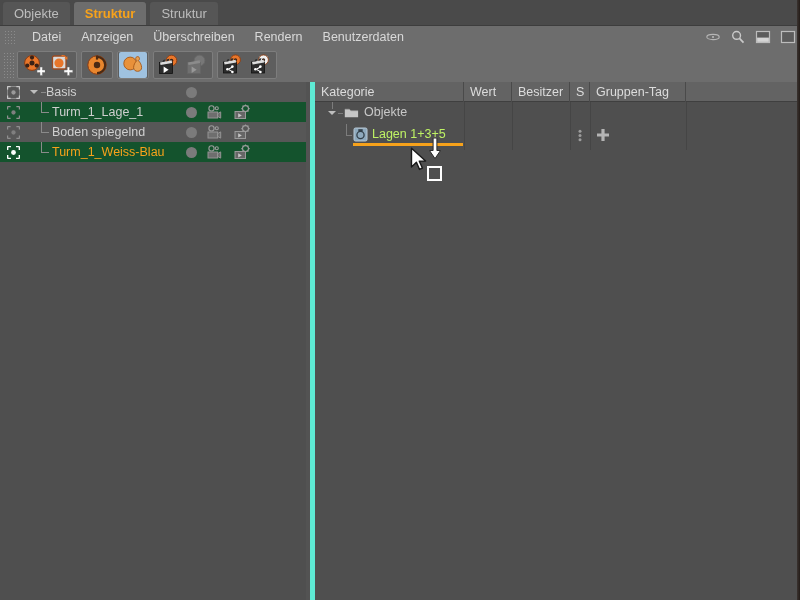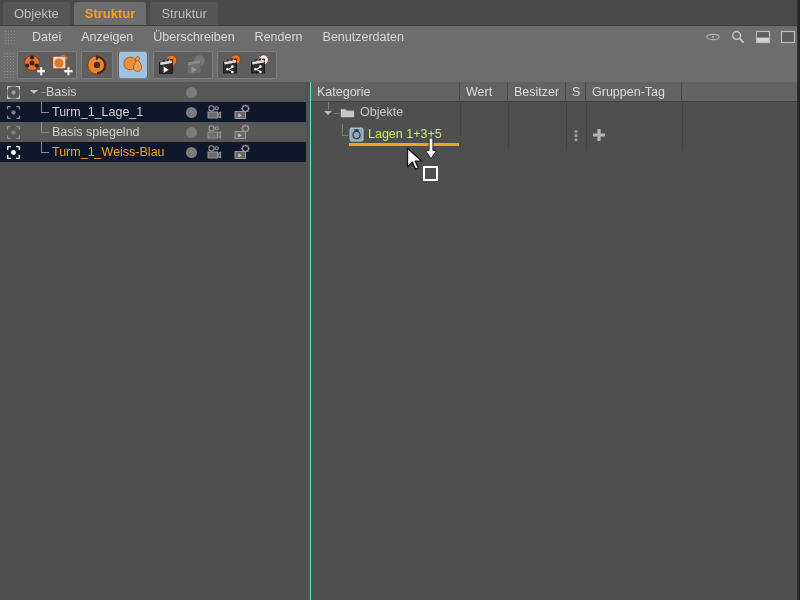--- a/index.html
+++ b/index.html
@@ -90,36 +90,36 @@
     background: #4f4f4f;
     overflow: hidden;
   }
   .lrow {
     position: relative; height: 20px; width: 306px;
     display: flex; align-items: center;
     font-size: 12.5px; color: #cfcfcf;
     cursor: default;
   }
   .lrow.alt { background: #575757; }
-  .lrow.dim { background: #0f172a; }
+  .lrow.dim { background: #14532d; }
   .lcheck { position: absolute; left: 7px; top: 4px; width: 13px; height: 13px; }
   .ltext { position: absolute; font-size: 12.5px; white-space: nowrap; }
   .ltext.sel { color: #f7a21b; }
   .ldot {
     position: absolute; left: 186px; top: 5px;
     width: 11px; height: 11px; border-radius: 50%;
     background: #7b7b7b;
   }
   .licons { position: absolute; left: 205px; top: 2px; display: flex; gap: 10px; }
 
   
   .rightpanel {
     position: absolute; left: 310px; top: 82px; width: 488px; height: 518px;
     background: #4f4f4f;
-    border-left: 1px solid #5eead4;
+    border-left: 5px solid #5eead4;
     overflow: hidden;
   }
   .rhead {
     position: relative; height: 20px; width: 488px;
     background: #636363;
     border-bottom: 1px solid #3f3f3f;
   }
   .rhcell {
     position: absolute; top: 0; height: 20px;
     font-size: 12.5px; color: #dcdcdc;
@@ -346,21 +346,21 @@
       </div>
     </div>
 
     <div class="lrow alt">
       <svg class="lcheck" viewBox="0 0 14 14">
         <path d="M0.5 0.5h3.4M10.1 0.5h3.4M0.5 13.5h3.4M10.1 13.5h3.4M0.5 0.5v3.4M0.5 10.1v3.4M13.5 0.5v3.4M13.5 10.1v3.4" stroke="#8f8f8f" stroke-width="1.6" fill="none"></path>
         <circle cx="7" cy="7" r="2.3" fill="#7f7f7f"></circle>
       </svg>
       <div class="tree-line" style="left:41px; top:0px; width:1px; height:10px;"></div>
       <div class="tree-line" style="left:41px; top:10px; width:8px; height:1px;"></div>
-      <span class="ltext" style="left:52px;">Basis spiegelnd</span>
+      <span class="ltext" style="left:52px;">Boden spiegelnd</span>
       <span class="ldot"></span>
       <div class="licons">
         <svg width="18" height="16" viewBox="0 0 18 16">
           <circle cx="6.5" cy="4.4" r="2.6" fill="none" stroke="#9c9c9c" stroke-width="1.1"></circle>
           <circle cx="11.8" cy="4.2" r="1.5" fill="none" stroke="#9c9c9c" stroke-width="1.1"></circle>
           <rect x="3" y="8" width="9.5" height="6" fill="#6e6e6e" stroke="#949494" stroke-width="1"></rect>
           <path d="M12.5 9.6l3.2-1.7v6.2l-3.2-1.7z" fill="#6e6e6e" stroke="#949494" stroke-width="1"></path>
         </svg>
         <svg width="20" height="16" viewBox="0 0 20 16">
           <g fill="none" stroke="#9c9c9c" stroke-width="1.1">

